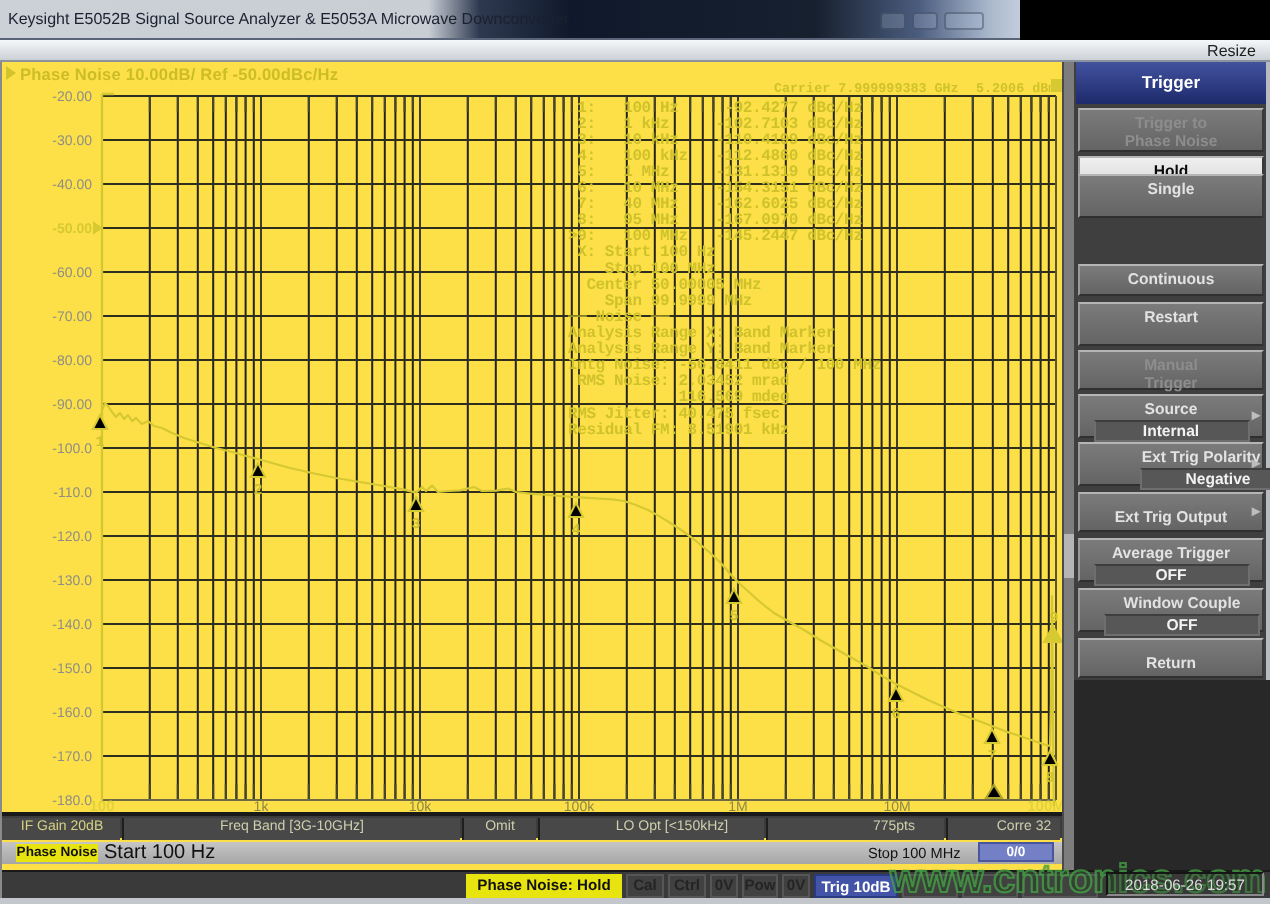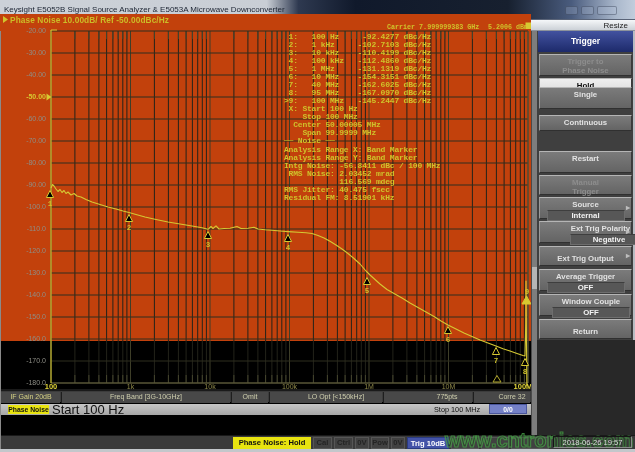--- a/index.html
+++ b/index.html
@@ -1,32 +1,32 @@
 <!DOCTYPE html>
 <html><head><meta charset="utf-8"><style>
 *{margin:0;padding:0;box-sizing:border-box;}
 html,body{width:635px;height:452px;overflow:hidden;background:#000;}
 #win{position:relative;width:635px;height:452px;font-family:"Liberation Sans",sans-serif;}
-#title{position:absolute;left:0;top:0;width:635px;height:20px;
+#title{position:absolute;left:0;top:0;width:510px;height:20px;
  background:linear-gradient(90deg,#ccd1d8 0%,#c9ced5 42%,#2e3950 47%,#10192b 56%,#17202f 80%,#4a5c7e 90%,#aab8cc 97%,#c2cddc 100%);
  border-bottom:1px solid #5a6478;}
 #title span{position:absolute;left:4px;top:5px;font-size:8px;color:#1a2230;}
 .wb{position:absolute;top:6px;width:13px;height:9px;background:rgba(190,205,228,.22);border:1px solid rgba(25,35,55,.35);border-radius:2px;}
 #menu{position:absolute;left:0;top:20px;width:635px;height:11px;
  background:linear-gradient(#f5f7f9,#ccd1d7);border-bottom:1px solid #8d939c;}
 #menu span{position:absolute;right:7px;top:1px;font-size:8px;color:#1c1c1c;}
-#screen{position:absolute;left:0;top:14px;width:531px;height:327px;background:#c2410c;}
+#screen{position:absolute;left:0;top:31px;width:531px;height:404px;background:#fde047;}
 #plot{position:absolute;left:0;top:-31px;}
 #segbar{position:absolute;left:0;top:375px;width:531px;height:13px;background:#3c3c3c;border-top:2px solid #1a1a1a;}
 .sgt{position:absolute;top:2px;height:9px;font-size:7px;text-align:center;}
 .sep{position:absolute;top:1px;width:1px;height:11px;background:#1e1e1e;}
 .sgb{position:absolute;top:1px;height:11px;background:#484848;}
 #gbar{position:absolute;left:0;top:390px;width:531px;height:11px;background:linear-gradient(#c6c6c6,#a6a6a6);color:#111;}
 #gbar .chip{position:absolute;left:8px;top:1px;width:41px;height:9px;background:#e8e410;font-size:6.8px;font-weight:bold;text-align:center;line-height:9px;}
-#gbar .st{position:absolute;left:52px;top:1px;font-size:13px;line-height:9px;}
+#gbar .st{position:absolute;left:52px;top:1px;font-size:10px;line-height:9px;}
 #gbar .sp{position:absolute;left:434px;top:1px;font-size:7.3px;line-height:9px;}
 #gbar .blu{position:absolute;left:489px;top:0px;width:38px;height:10px;background:#7480c6;color:#fff;font-size:6.8px;font-weight:bold;text-align:center;line-height:10px;border:1px solid #4a569c;}
 #status{position:absolute;left:0;top:435px;width:635px;height:14px;background:#3a3a3a;border-top:1px solid #191919;}
 .sc{position:absolute;top:1px;height:12px;font-size:7.6px;font-weight:bold;text-align:center;}
 .scg{background:#414141;border:1px solid #565656;color:#242424;}
 #bstrip{position:absolute;left:0;top:449px;width:635px;height:3px;background:#c3c7cb;}
 #sbar{position:absolute;left:531px;top:31px;width:6px;height:404px;background:#7d7d7d;border-left:1px solid #4a4a4a;}
 #sbar i{position:absolute;left:0px;top:236px;width:6px;height:22px;background:#b5b5b5;display:block;}
 #panel{position:absolute;left:537px;top:31px;width:98px;height:404px;background:#3f3f3f;border-right:2px solid #b8bcc2;}
 #panel .lowbg{position:absolute;left:0;top:309px;width:98px;height:95px;background:#282828;}
@@ -176,21 +176,21 @@
  </div>
  <div id="sbar">
       <i></i>
     </div>
  <div id="panel">
       <div class="lowbg"></div>
       <div class="phead">Trigger</div>
       <div class="b" style="top:23px;height:22px;"><span class="dis">Trigger to<br>Phase Noise</span></div>
       <div class="b sel" style="top:47px;height:22px;"><span class="bl">●</span>Hold</div>
       <div class="b" style="top:56px;height:22px;">Single</div>
-      <div class="b" style="top:84px;height:16px;">Continuous</div>
+      <div class="b" style="top:101px;height:16px;">Continuous</div>
       <div class="b" style="top:120px;height:22px;">Restart</div>
       <div class="b" style="top:144px;height:20px;"><span class="dis">Manual<br>Trigger</span></div>
       <div class="b" style="top:166px;height:22px;">Source<div class="val">Internal</div><span class="ar">▸</span></div>
       <div class="b" style="top:190px;height:22px;padding-left:30px;">Ext Trig Polarity<div class="val">Negative</div><span class="ar">▸</span></div>
       <div class="b" style="top:215px;height:20px;">
         <div style="padding-top:5px">Ext Trig Output</div>
         <span class="ar">▸</span>
       </div>
       <div class="b" style="top:238px;height:22px;">Average Trigger<div class="val">OFF</div></div>
       <div class="b" style="top:263px;height:22px;padding-left:11px;">Window Couple<div class="val">OFF</div></div>

